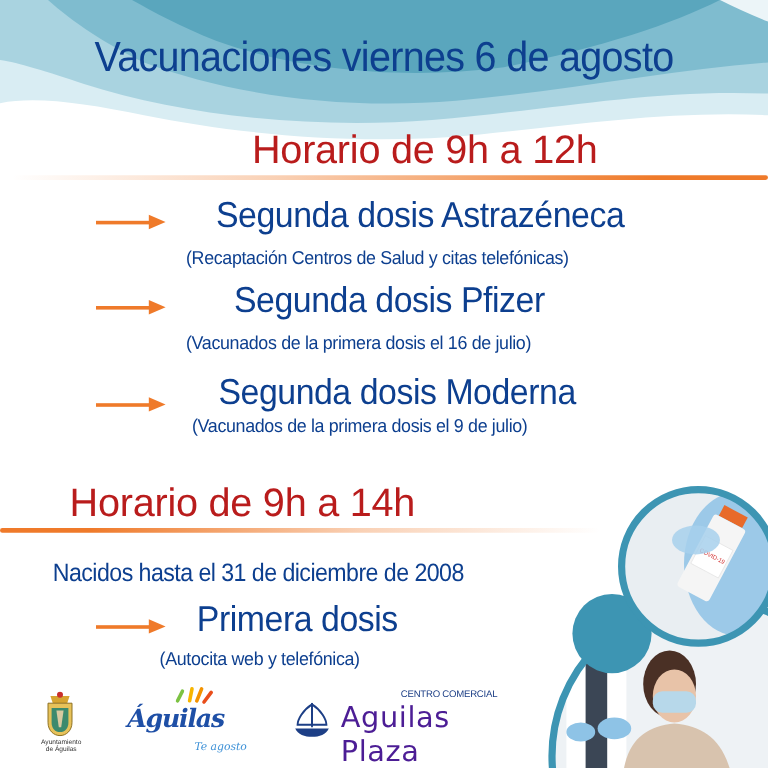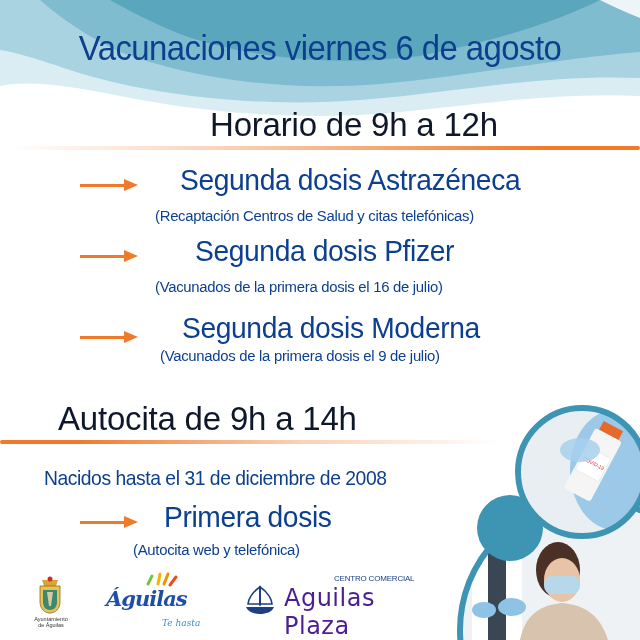--- a/index.html
+++ b/index.html
@@ -13,21 +13,21 @@
 
     .title {
       position: absolute; left: 0; width: 640px; top: 28px;
       text-align: center; color: #0d3f8f;
       font-size: 35px; letter-spacing: -0.6px;
       transform: scaleX(0.94); transform-origin: center;
       white-space: nowrap;
     }
 
     .schedule-heading {
-      position: absolute; color: #0f172a; font-size: 33px; white-space: nowrap;
+      position: absolute; color: #b91c1c; font-size: 33px; white-space: nowrap;
       letter-spacing: -0.2px;
     }
     .sh1 { left: 210px; top: 106px; }
     .sh2 { left: 58px; top: 400px; }
 
     .divider { position: absolute; height: 4px; border-radius: 2px; }
     .div1 { left: 10px; top: 146px; width: 630px;
       background: linear-gradient(to right, rgba(239,122,42,0) 0%, rgba(239,122,42,0.35) 35%, #ef7a2a 85%, #ef7a2a 100%); }
     .div2 { left: 0px; top: 440px; width: 500px;
       background: linear-gradient(to right, #ef7a2a 0%, #ef7a2a 15%, rgba(239,122,42,0.35) 60%, rgba(239,122,42,0) 100%); }
@@ -101,21 +101,21 @@
   <div class="dose" style="left:195px; top:234px;">Segunda dosis Pfizer</div>
   <div class="note" style="left:155px; top:278px;">(Vacunados de la primera dosis el 16 de julio)</div>
 
   <div class="arrow" style="left:80px; top:331px;">
       <div class="shaft"></div>
       <div class="head"></div>
     </div>
   <div class="dose" style="left:182px; top:311px;">Segunda dosis Moderna</div>
   <div class="note" style="left:160px; top:347px;">(Vacunados de la primera dosis el 9 de julio)</div>
 
-  <div class="schedule-heading sh2">Autocita de 9h a 14h</div>
+  <div class="schedule-heading sh2">Horario de 9h a 14h</div>
   <div class="divider div2"></div>
 
   <div class="born">Nacidos hasta el 31 de diciembre de 2008</div>
 
   <div class="arrow" style="left:80px; top:516px;">
       <div class="shaft"></div>
       <div class="head"></div>
     </div>
   <div class="dose" style="left:164px; top:500px;">Primera dosis</div>
   <div class="note" style="left:133px; top:541px;">(Autocita web y telefónica)</div>
@@ -175,21 +175,21 @@
     </div>
 
     <div class="aguilas-logo">
       <svg style="position:absolute; left:44px; top:0;" width="40" height="16" viewBox="0 0 40 16">
         <path d="M4,12 L8,4" stroke="#7cc242" stroke-width="3" stroke-linecap="round"></path>
         <path d="M14,12 L16,2" stroke="#f7b500" stroke-width="3" stroke-linecap="round"></path>
         <path d="M20,12 L24,2" stroke="#f39200" stroke-width="3" stroke-linecap="round"></path>
         <path d="M26,13 L32,5" stroke="#e94e1b" stroke-width="3" stroke-linecap="round"></path>
       </svg>
       <div class="aguilas-word">Águilas</div>
-      <div class="aguilas-tag">Te hasta</div>
+      <div class="aguilas-tag">Te agosto</div>
     </div>
 
     <div class="plaza-logo">
       <svg class="boat" viewBox="0 0 32 32">
         <path d="M16,2 L16,22" stroke="#1d3f86" stroke-width="1.5"></path>
         <path d="M16,3 C8,8 4,16 4,20 L16,20 Z" fill="none" stroke="#1d3f86" stroke-width="1.6"></path>
         <path d="M16,3 C24,8 28,16 28,20 L16,20 Z" fill="none" stroke="#1d3f86" stroke-width="1.6"></path>
         <path d="M2,23 L30,23 C28,28 22,30 16,30 C10,30 4,28 2,23 Z" fill="#1d3f86"></path>
       </svg>
       <div class="plaza-sub">CENTRO COMERCIAL</div>

